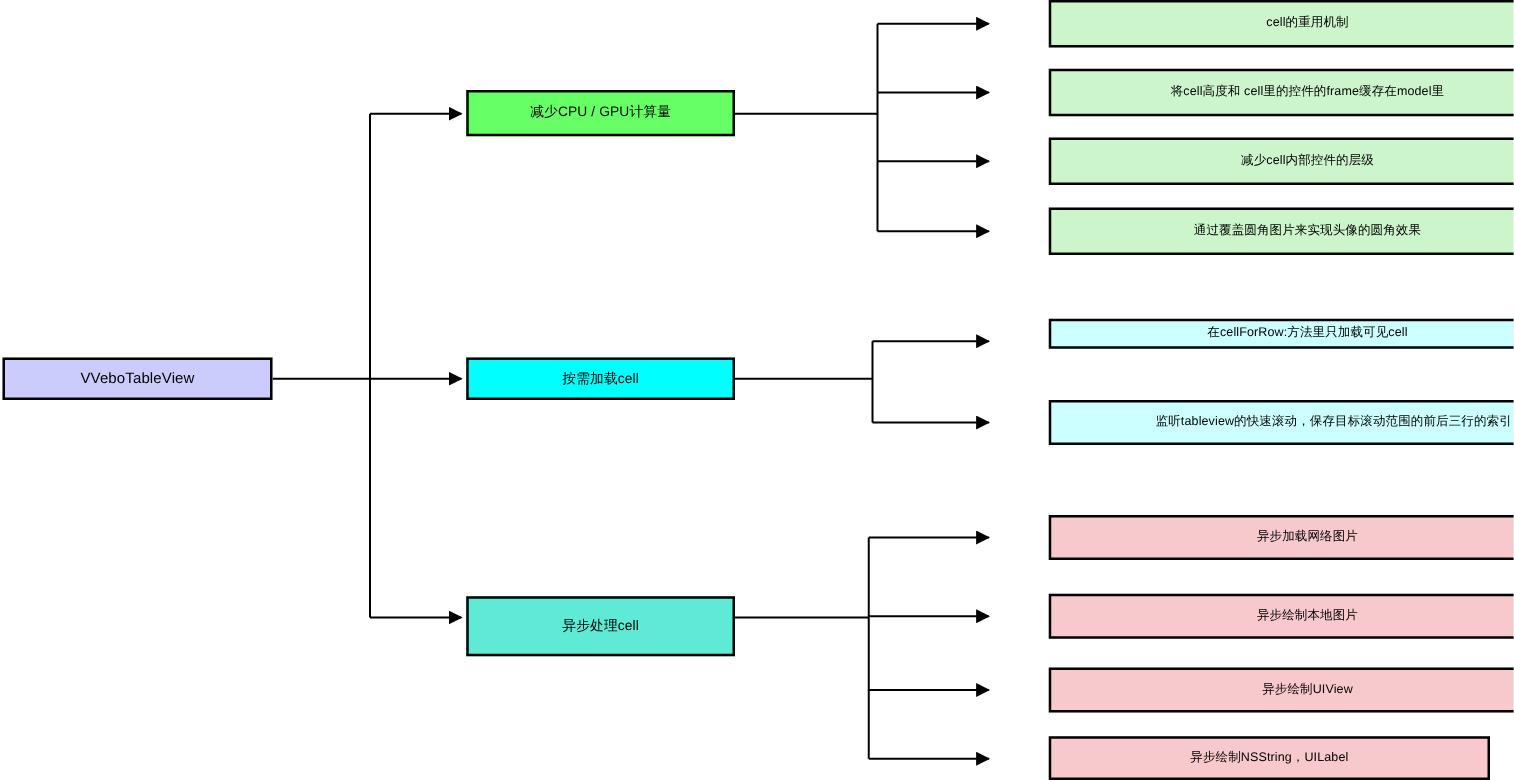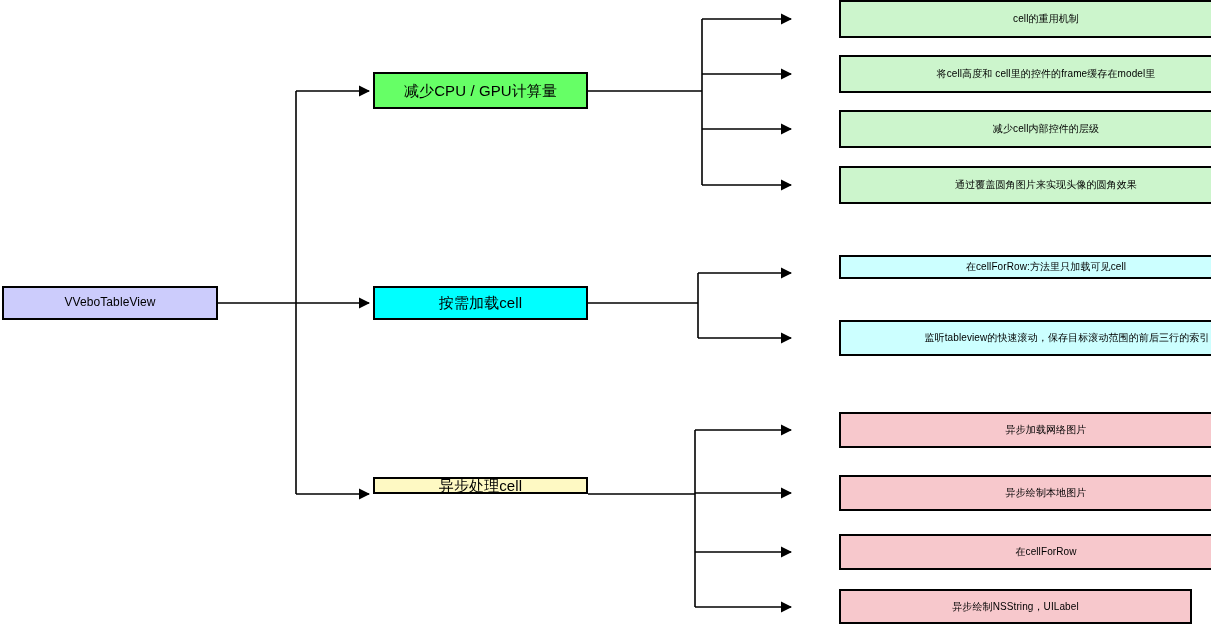--- a/index.html
+++ b/index.html
@@ -37,21 +37,21 @@
     font-size: 14.5px;
     line-height: 1.15;
     letter-spacing: 0.1px;
     padding: 0 6px;
     white-space: nowrap;
   }
   .node.root {
     font-size: 12px;
   }
   .node.level1 {
-    font-size: 15px;
+    font-size: 11px;
   }
   .node.leaf {
     font-size: 10px;
     border-width: 2px;
     margin-left: 44px;
   }
 </style>
 </head>
 <body>
 
@@ -107,29 +107,29 @@
       </div>
       <div class="node level1" style="left: 373px; top: 286px; width: 215px; height: 34px; background: rgb(0, 255, 255);">
         <span>按需加载cell</span>
       </div>
       <div class="node leaf" style="left: 795px; top: 255px; width: 414px; height: 24px; background: rgb(204, 255, 255);">
         <span>在cellForRow:方法里只加载可见cell</span>
       </div>
       <div class="node leaf" style="left: 795px; top: 320px; width: 414px; height: 36px; background: rgb(204, 255, 255); padding-left: 48px;">
         <span>监听tableview的快速滚动，保存目标滚动范围的前后三行的索引</span>
       </div>
-      <div class="node level1" style="left: 373px; top: 477px; width: 215px; height: 17px; background: #fef9c3;">
+      <div class="node level1" style="left: 373px; top: 477px; width: 215px; height: 48px; background: #5eead4;">
         <span>异步处理cell</span>
       </div>
       <div class="node leaf" style="left: 795px; top: 412px; width: 414px; height: 36px; background: rgb(247, 200, 204);">
         <span>异步加载网络图片</span>
       </div>
       <div class="node leaf" style="left: 795px; top: 475px; width: 414px; height: 36px; background: rgb(247, 200, 204);">
         <span>异步绘制本地图片</span>
       </div>
       <div class="node leaf" style="left: 795px; top: 534px; width: 414px; height: 36px; background: rgb(247, 200, 204);">
-        <span>在cellForRow</span>
+        <span>异步绘制UIView</span>
       </div>
       <div class="node leaf" style="left: 795px; top: 589px; width: 353px; height: 35px; background: rgb(247, 200, 204);">
         <span>异步绘制NSString，UILabel</span>
       </div>
     </div>
 </div>
 
 </body></html>

